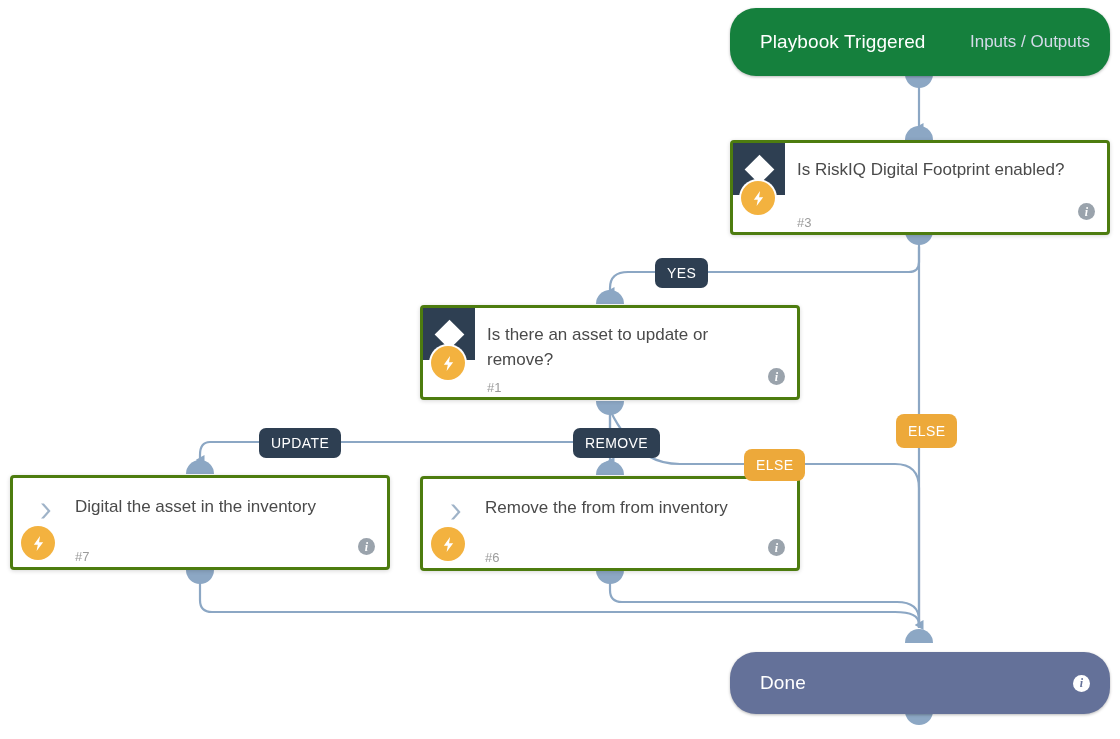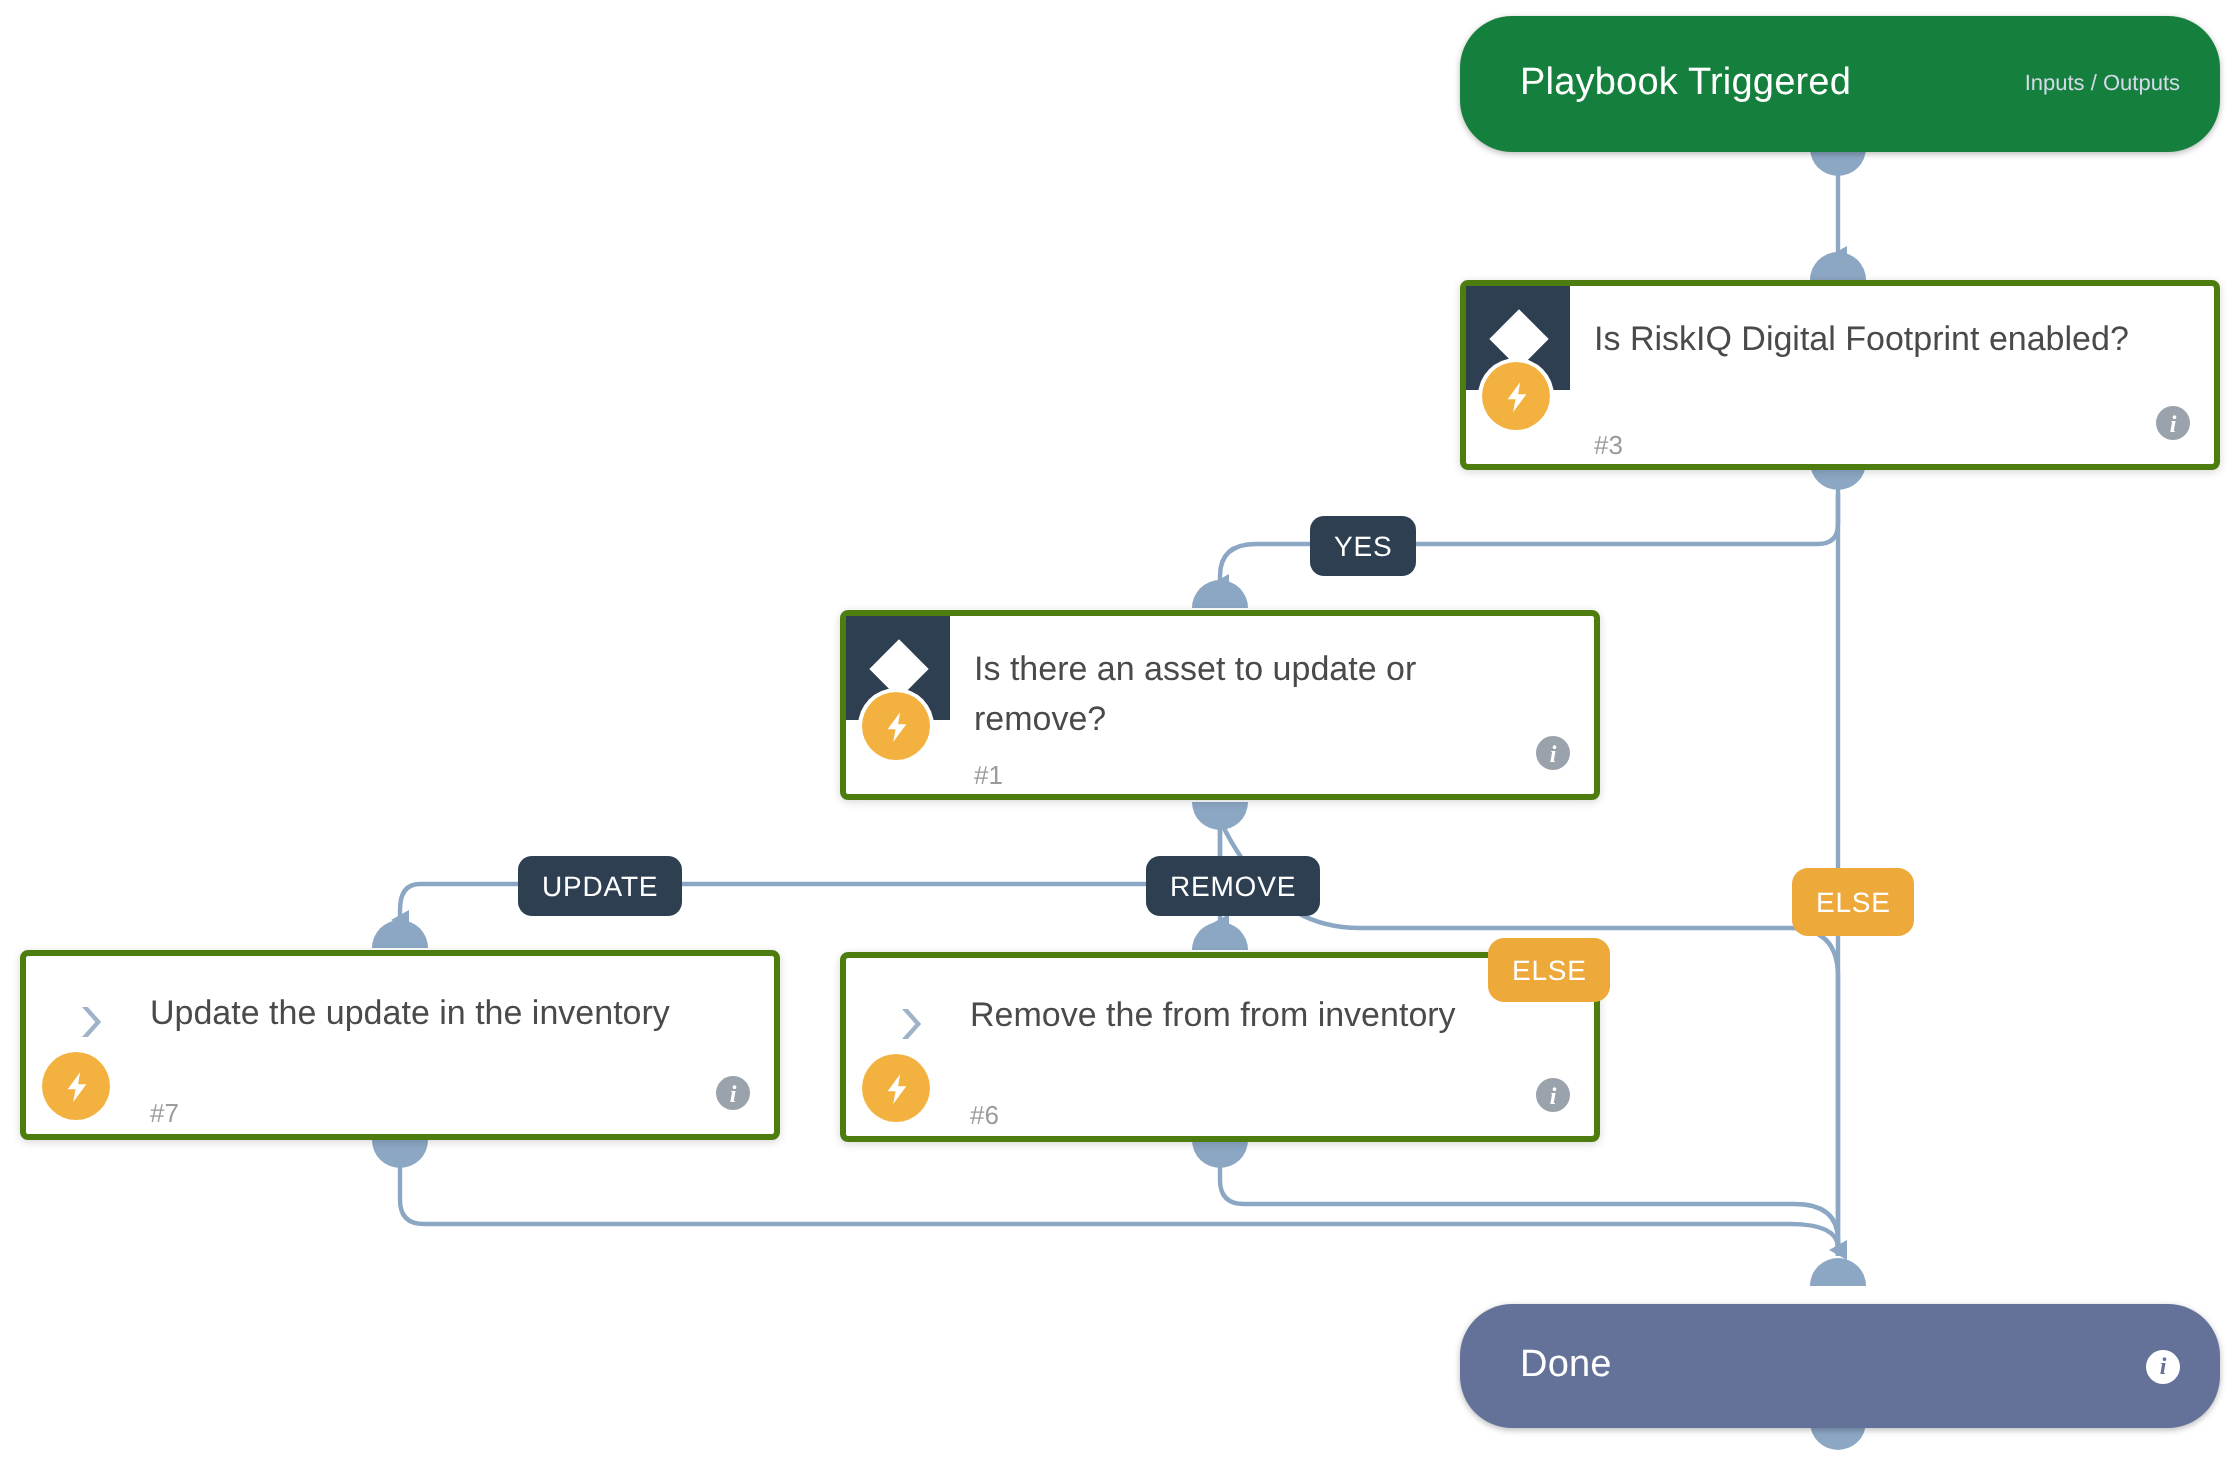--- a/index.html
+++ b/index.html
@@ -47,21 +47,21 @@
     color: #ffffff;
     font-size: 19px;
     letter-spacing: 0.1px;
     margin-left: 30px;
     white-space: nowrap;
   }
   .pill-right {
     margin-left: auto;
     margin-right: 20px;
     color: #d4dae9;
-    font-size: 11px;
+    font-size: 17px;
     white-space: nowrap;
   }
 
   
   .info-icon {
     width: 17px;
     height: 17px;
     border-radius: 50%;
     background: #9aa3ac;
     color: #ffffff;
@@ -151,21 +151,21 @@
     justify-content: center;
     color: #ffffff;
     font-size: 14px;
     letter-spacing: 0.4px;
     border-radius: 7px;
     height: 30px;
     padding: 0 12px;
     white-space: nowrap;
   }
   .edge-label.dark  { background: #2e3f52; }
-  .edge-label.amber { background: #eda93a; border-radius: 8px; margin-top: 20px; }
+  .edge-label.amber { background: #eda93a; border-radius: 8px; }
 
   
   .handle {
     position: absolute;
     width: 28px;
     height: 14px;
     background: #8ca7c4;
   }
   .handle.top    { border-radius: 14px 14px 0 0; }
   .handle.bottom { border-radius: 0 0 14px 14px; }
@@ -254,21 +254,21 @@
     <div class="card-chevron">
       <svg width="20" height="20" viewBox="0 0 24 24" aria-hidden="true">
         <path d="M6 3 L14 12 L6 21 L9.5 21 L17.5 12 L9.5 3 Z" fill="#9fb3c8"></path>
       </svg>
     </div>
     <div class="bolt" style="left:8px; top:48px;">
       <svg width="17" height="17" viewBox="0 0 24 24" aria-hidden="true">
         <path d="M14.2 1.5 L5.4 13.6 H11 L9.3 22.5 L18.6 10.1 H12.8 Z" fill="#ffffff"></path>
       </svg>
     </div>
-    <div class="card-title" style="left:62px; top:16px; width:300px;">Update the update in the inventory</div>
+    <div class="card-title" style="left:62px; top:16px; width:300px;">Digital the asset in the inventory</div>
     <div class="card-foot-num" style="left:62px; top:71px;">#7</div>
     <div class="card-info" style="right:12px; bottom:12px;">
       <div class="info-icon">i</div>
     </div>
   </div>
 
   <div class="card" style="left:420px; top:476px; width:380px; height:95px;">
     <div class="card-chevron">
       <svg width="20" height="20" viewBox="0 0 24 24" aria-hidden="true">
         <path d="M6 3 L14 12 L6 21 L9.5 21 L17.5 12 L9.5 3 Z" fill="#9fb3c8"></path>

